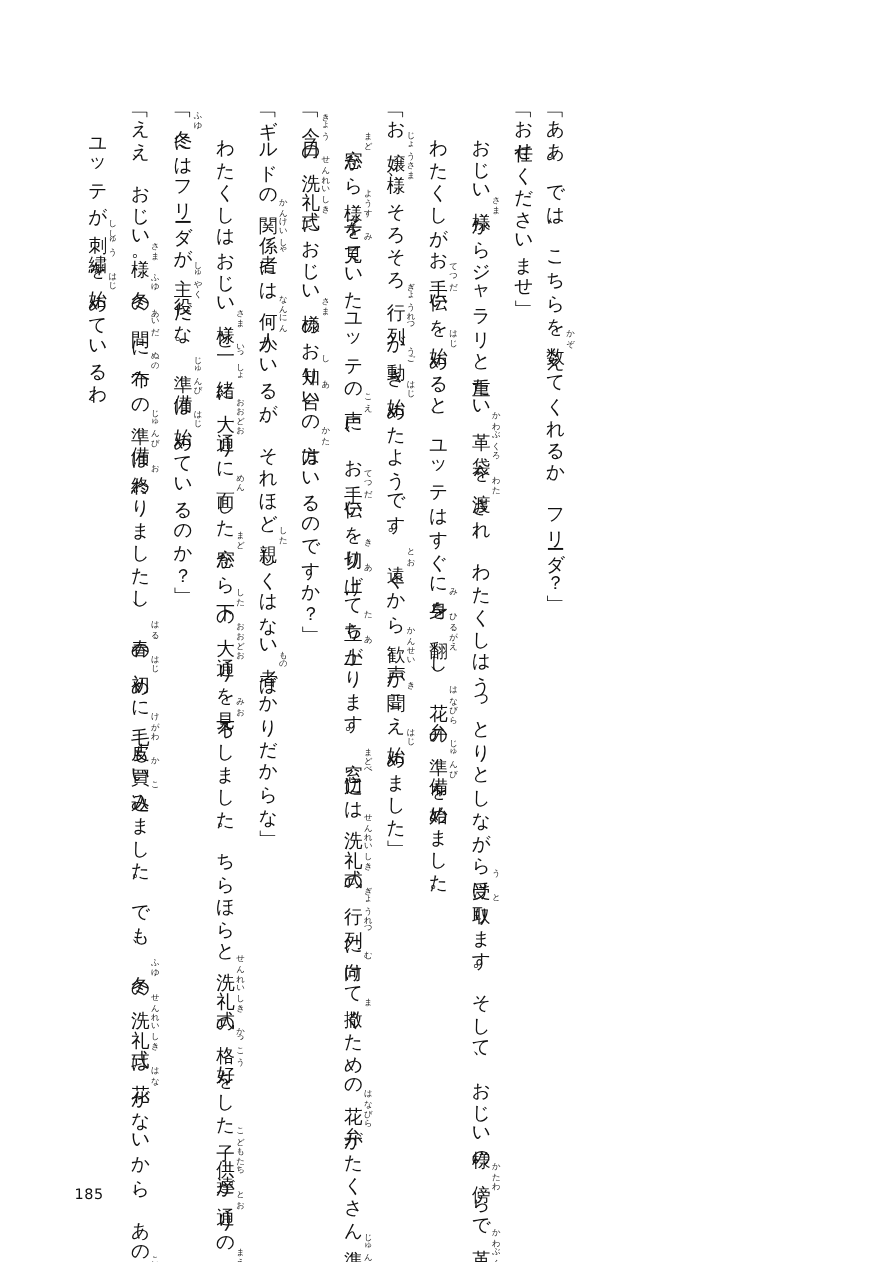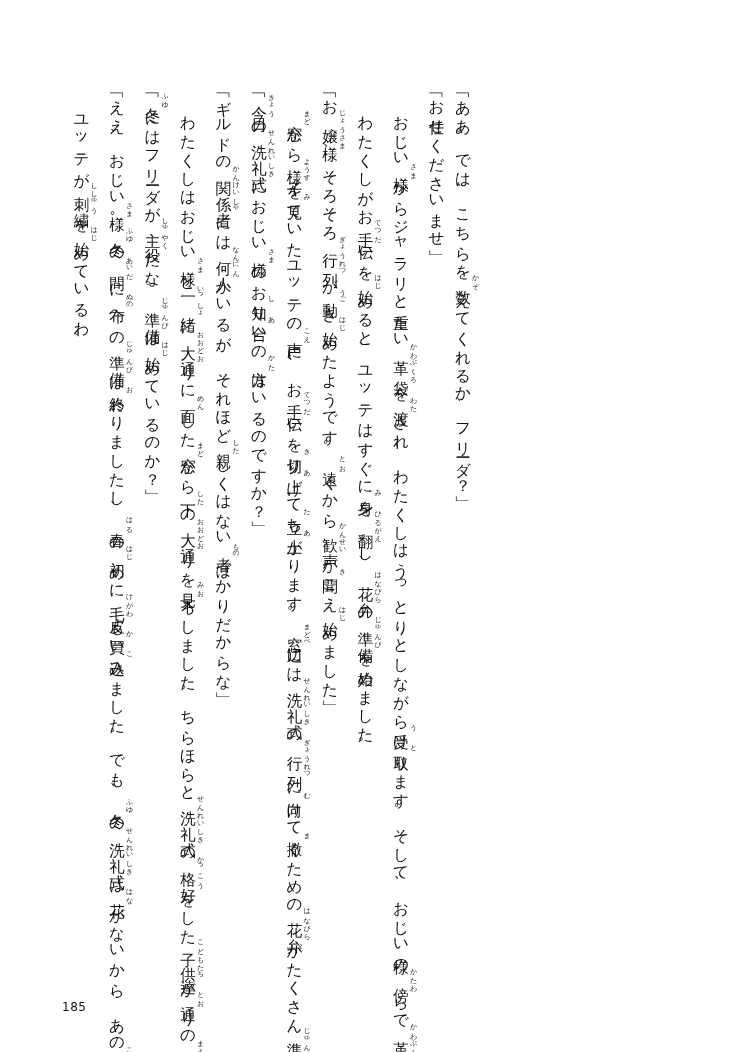--- a/index.html
+++ b/index.html
@@ -46,21 +46,21 @@
   }
   rt {
     font-size: 7px;
     letter-spacing: 0;
     line-height: 1;
     color: #222222;
   }
   .page-number {
     position: absolute;
     left: 62px;
-    bottom: 38px;
+    bottom: 50px;
     font-size: 12px;
     color: #111111;
     font-family: "DejaVu Sans", "Liberation Sans", sans-serif;
     letter-spacing: 0.5px;
   }
 </style>
 </head>
 <body>
 
 <div class="page">

